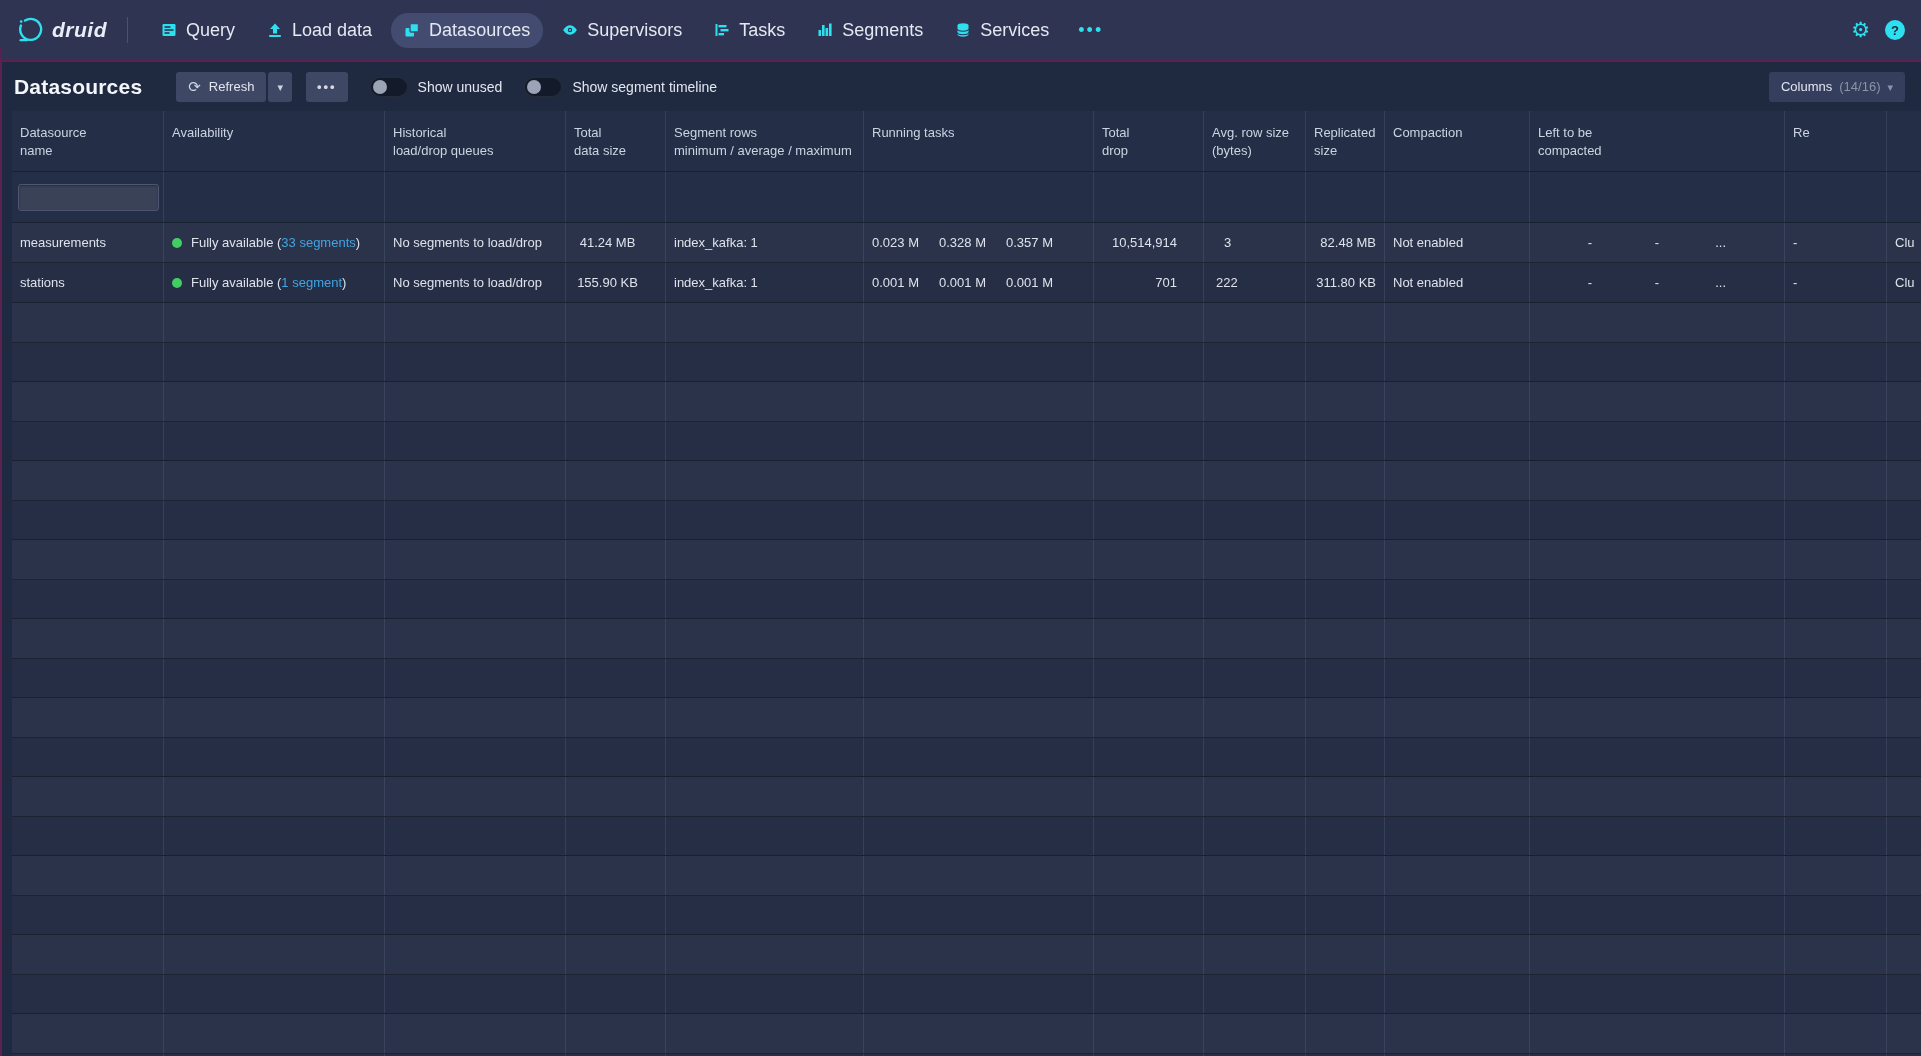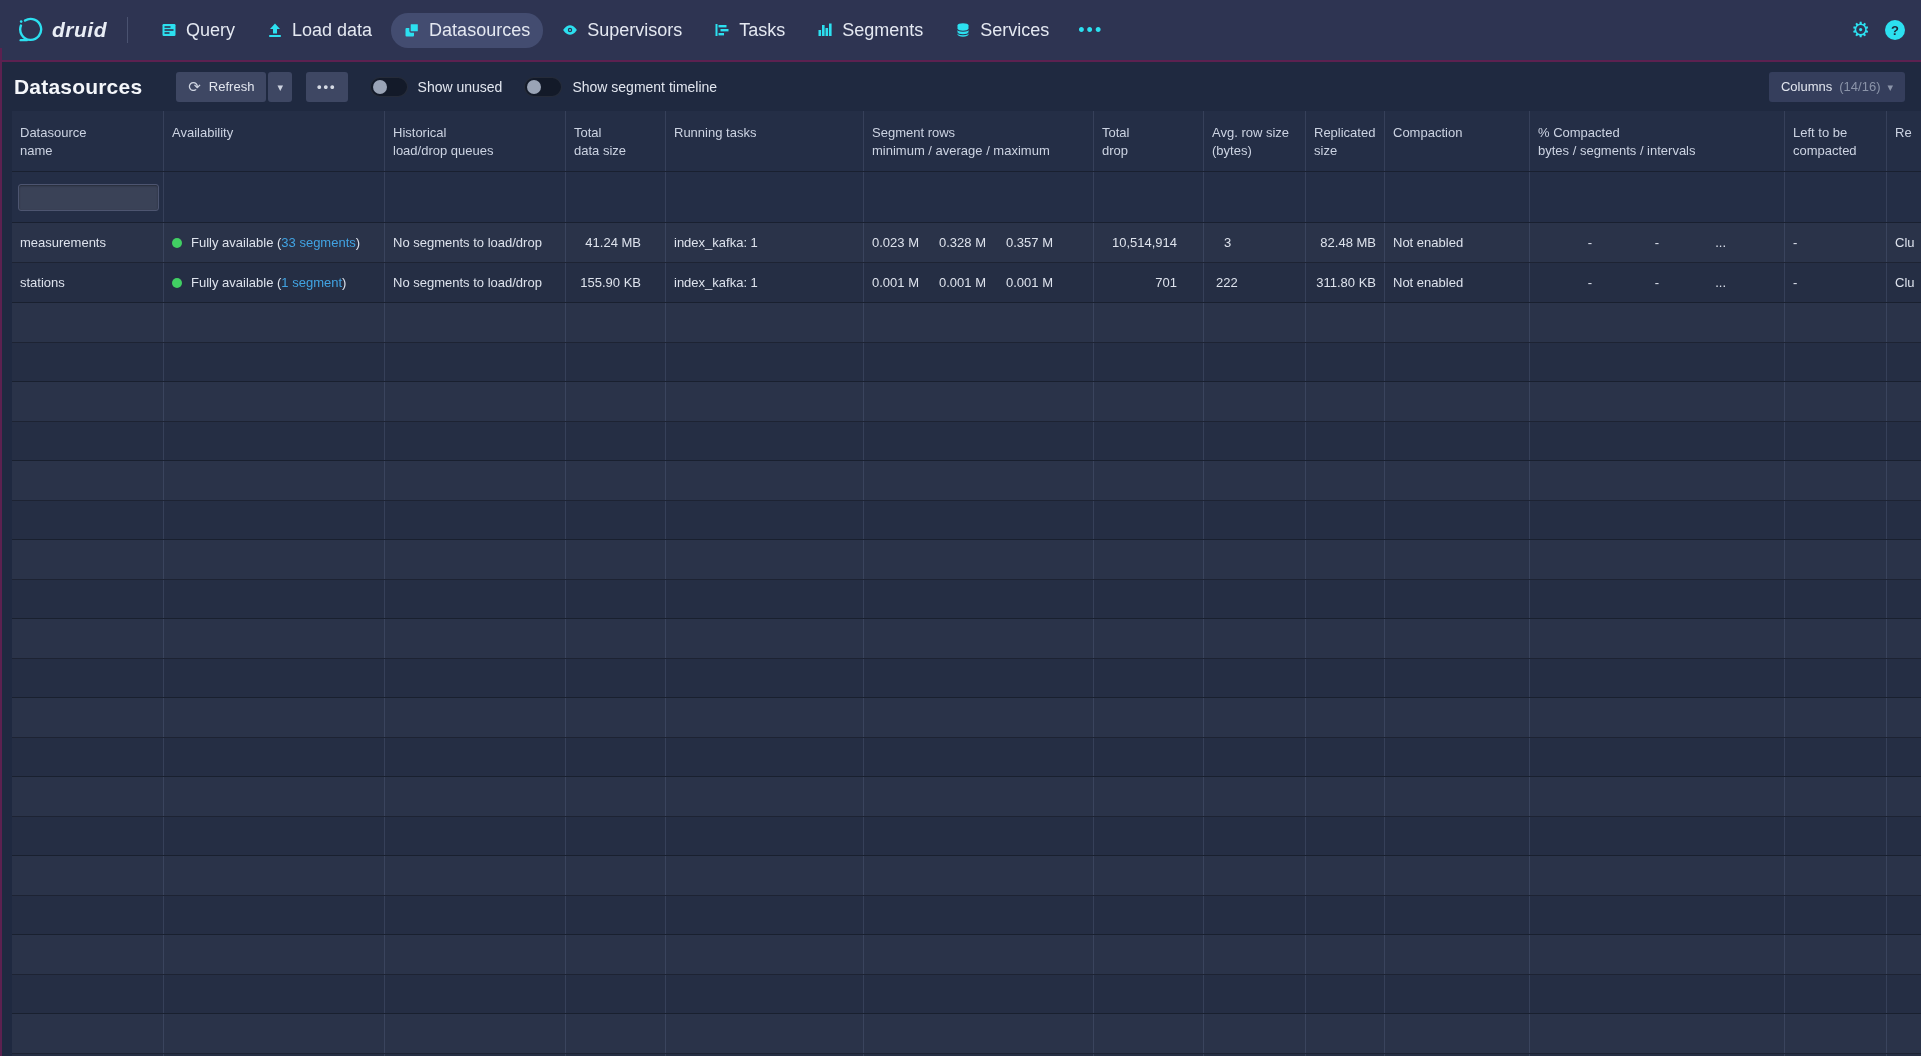--- a/index.html
+++ b/index.html
@@ -106,21 +106,21 @@
   .filter-input{
     width:141px;height:27px;background:#3a4257;border:1px solid #4d5570;border-radius:3px;
     box-shadow:inset 0 1px 2px rgba(0,0,0,.35);color:#eef1f6;padding:0 8px;
     font-family:inherit;font-size:13px;outline:none;margin-left:-2px;
   }
   .t-body .t-row{height:40px;border-bottom:1px solid var(--hline);}
   .t-body .t-row:nth-child(odd){background:var(--row-light);}
   .t-body .t-row:nth-child(even){background:var(--row-dark);}
   .t-body .t-row.empty{height:39.5px;}
   .right{justify-content:flex-end;}
-  .pr24{padding-right:24px;}
+  .pr24{padding-right:24px;justify-content:center;}
   .pr26{padding-right:26px;}
   .dot{width:10px;height:10px;border-radius:50%;background:var(--green);margin-right:9px;flex:none;}
   a.seg-link{color:var(--link);text-decoration:none;cursor:pointer;}
   .sub3 span{display:inline-block;width:67px;}
   .sub3r{justify-content:flex-start;}
   .sub3r span{display:inline-block;width:54px;text-align:right;margin-right:13px;}
 
   
   .hscroll-thumb{
     position:absolute;left:0;bottom:1px;width:720px;height:8px;border-radius:4px;
@@ -281,58 +281,52 @@
         </div>
       </div>
     <div class="cell">
         <div>
           <div class="hlbl">Total</div>
           <div class="hlbl">data size</div>
         </div>
       </div>
     <div class="cell">
         <div>
+          <div class="hlbl">Segment rows</div>
+          <div class="hlbl">minimum / average / maximum</div>
+        </div>
+      </div>
+    <div class="cell">
+        <div>
           <div class="hlbl">Running tasks</div>
           <div class="hlbl"></div>
         </div>
       </div>
     <div class="cell">
         <div>
-          <div class="hlbl">Segment rows</div>
-          <div class="hlbl">minimum / average / maximum</div>
-        </div>
-      </div>
-    <div class="cell">
-        <div>
           <div class="hlbl">Total</div>
           <div class="hlbl">drop</div>
         </div>
       </div>
     <div class="cell">
         <div>
           <div class="hlbl">Avg. row size</div>
           <div class="hlbl">(bytes)</div>
         </div>
       </div>
     <div class="cell">
         <div>
           <div class="hlbl">Replicated</div>
           <div class="hlbl">size</div>
         </div>
       </div>
     <div class="cell">
         <div>
           <div class="hlbl">Compaction</div>
           <div class="hlbl"></div>
-        </div>
-      </div>
-    <div class="cell">
-        <div>
-          <div class="hlbl">% Compacted</div>
-          <div class="hlbl">bytes / segments / intervals</div>
         </div>
       </div>
     <div class="cell">
         <div>
           <div class="hlbl">Left to be</div>
           <div class="hlbl">compacted</div>
         </div>
       </div>
     <div class="cell">
         <div>

